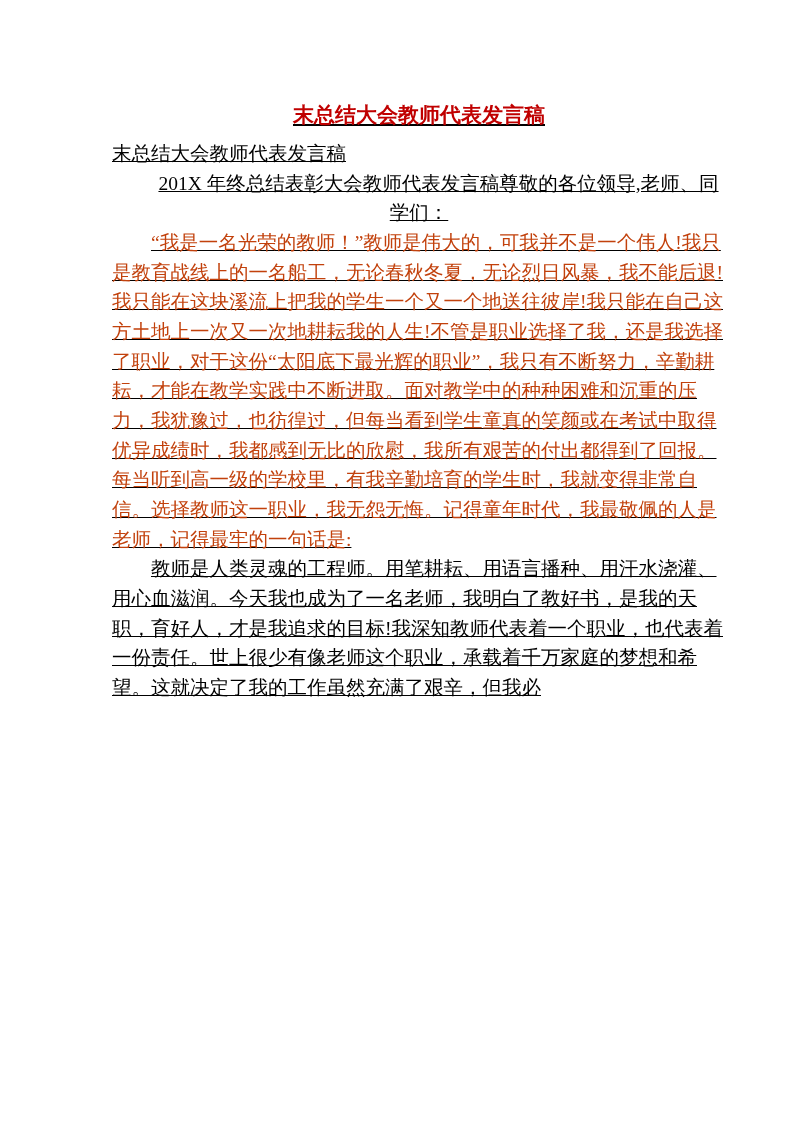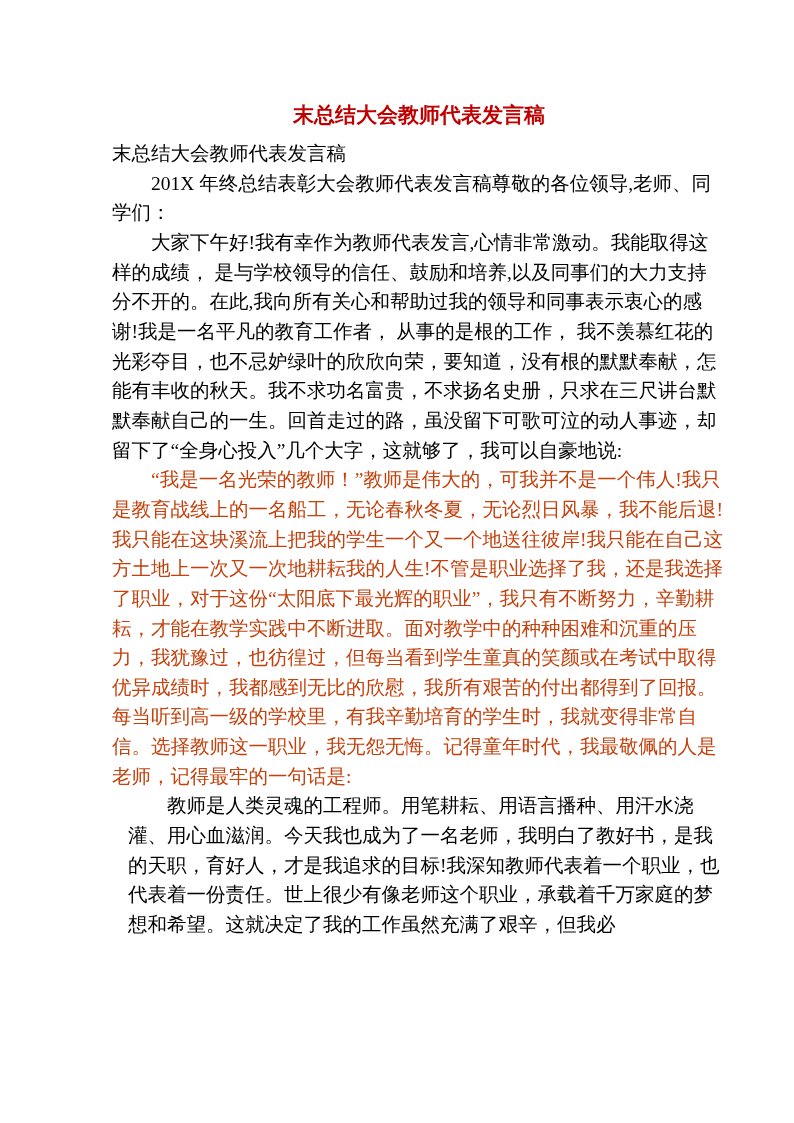--- a/index.html
+++ b/index.html
@@ -14,20 +14,21 @@
     background: #ffffff;
     overflow: hidden;
     font-family: "Liberation Serif", "DejaVu Serif", serif;
     color: #000000;
   }
   .doc-column {
     position: absolute;
     left: 112px;
     top: 100px;
     width: 614px;
+    text-decoration: underline;
   }
   .doc-title {
     font-size: 21px;
     line-height: 30px;
     font-weight: bold;
     text-align: center;
     margin: 0 0 9px 0;
     color: #c00000;
   }
   .para {
@@ -42,18 +43,17 @@
     text-indent: 2em;
   }
 </style>
 </head>
 <body>
 
 <div class="page">
   <div class="doc-column">
     <h1 class="doc-title" style="color: rgb(192, 0, 0);">末总结大会教师代表发言稿</h1>
     <p class="para" style="color: rgb(0, 0, 0);">末总结大会教师代表发言稿</p>
-    <p class="para indent" style="color: rgb(0, 0, 0);">201X 年终总结表彰大会教师代表发言稿尊敬的各位领导,老师、同学们：</p>
-    <p class="para indent" style="color: rgb(0, 0, 0);">大家下午好!我有幸作为教师代表发言,心情非常激动。我能取得这样的成绩， 是与学校领导的信任、鼓励和培养,以及同事们的大力支持分不开的。在此,我向所有关心和帮助过我的领导和同事表示衷心的感谢!我是一名平凡的教育工作者， 从事的是根的工作， 我不羡慕红花的光彩夺目，也不忌妒绿叶的欣欣向荣，要知道，没有根的默默奉献，怎能有丰收的秋天。我不求功名富贵，不求扬名史册，只求在三尺讲台默默奉献自己的一生。回首走过的路，虽没留下可歌可泣的动人事迹，却留下了“全身心投入”几个大字，这就够了，我可以自豪地说:</p>
+    <p class="para indent" style="color: rgb(0, 0, 0); text-align: center;">201X 年终总结表彰大会教师代表发言稿尊敬的各位领导,老师、同学们：</p>
     <p class="para indent" style="color: #c2410c;">“我是一名光荣的教师！”教师是伟大的，可我并不是一个伟人!我只是教育战线上的一名船工，无论春秋冬夏，无论烈日风暴，我不能后退!我只能在这块溪流上把我的学生一个又一个地送往彼岸!我只能在自己这方土地上一次又一次地耕耘我的人生!不管是职业选择了我，还是我选择了职业，对于这份“太阳底下最光辉的职业”，我只有不断努力，辛勤耕耘，才能在教学实践中不断进取。面对教学中的种种困难和沉重的压力，我犹豫过，也彷徨过，但每当看到学生童真的笑颜或在考试中取得优异成绩时，我都感到无比的欣慰，我所有艰苦的付出都得到了回报。每当听到高一级的学校里，有我辛勤培育的学生时，我就变得非常自信。选择教师这一职业，我无怨无悔。记得童年时代，我最敬佩的人是老师，记得最牢的一句话是:</p>
-    <p class="para indent" style="color: rgb(0, 0, 0); margin-left: 16px;">教师是人类灵魂的工程师。用笔耕耘、用语言播种、用汗水浇灌、用心血滋润。今天我也成为了一名老师，我明白了教好书，是我的天职，育好人，才是我追求的目标!我深知教师代表着一个职业，也代表着一份责任。世上很少有像老师这个职业，承载着千万家庭的梦想和希望。这就决定了我的工作虽然充满了艰辛，但我必</p>
+    <p class="para indent" style="color: rgb(0, 0, 0);">教师是人类灵魂的工程师。用笔耕耘、用语言播种、用汗水浇灌、用心血滋润。今天我也成为了一名老师，我明白了教好书，是我的天职，育好人，才是我追求的目标!我深知教师代表着一个职业，也代表着一份责任。世上很少有像老师这个职业，承载着千万家庭的梦想和希望。这就决定了我的工作虽然充满了艰辛，但我必</p>
   </div>
 </div>
 
 </body></html>

